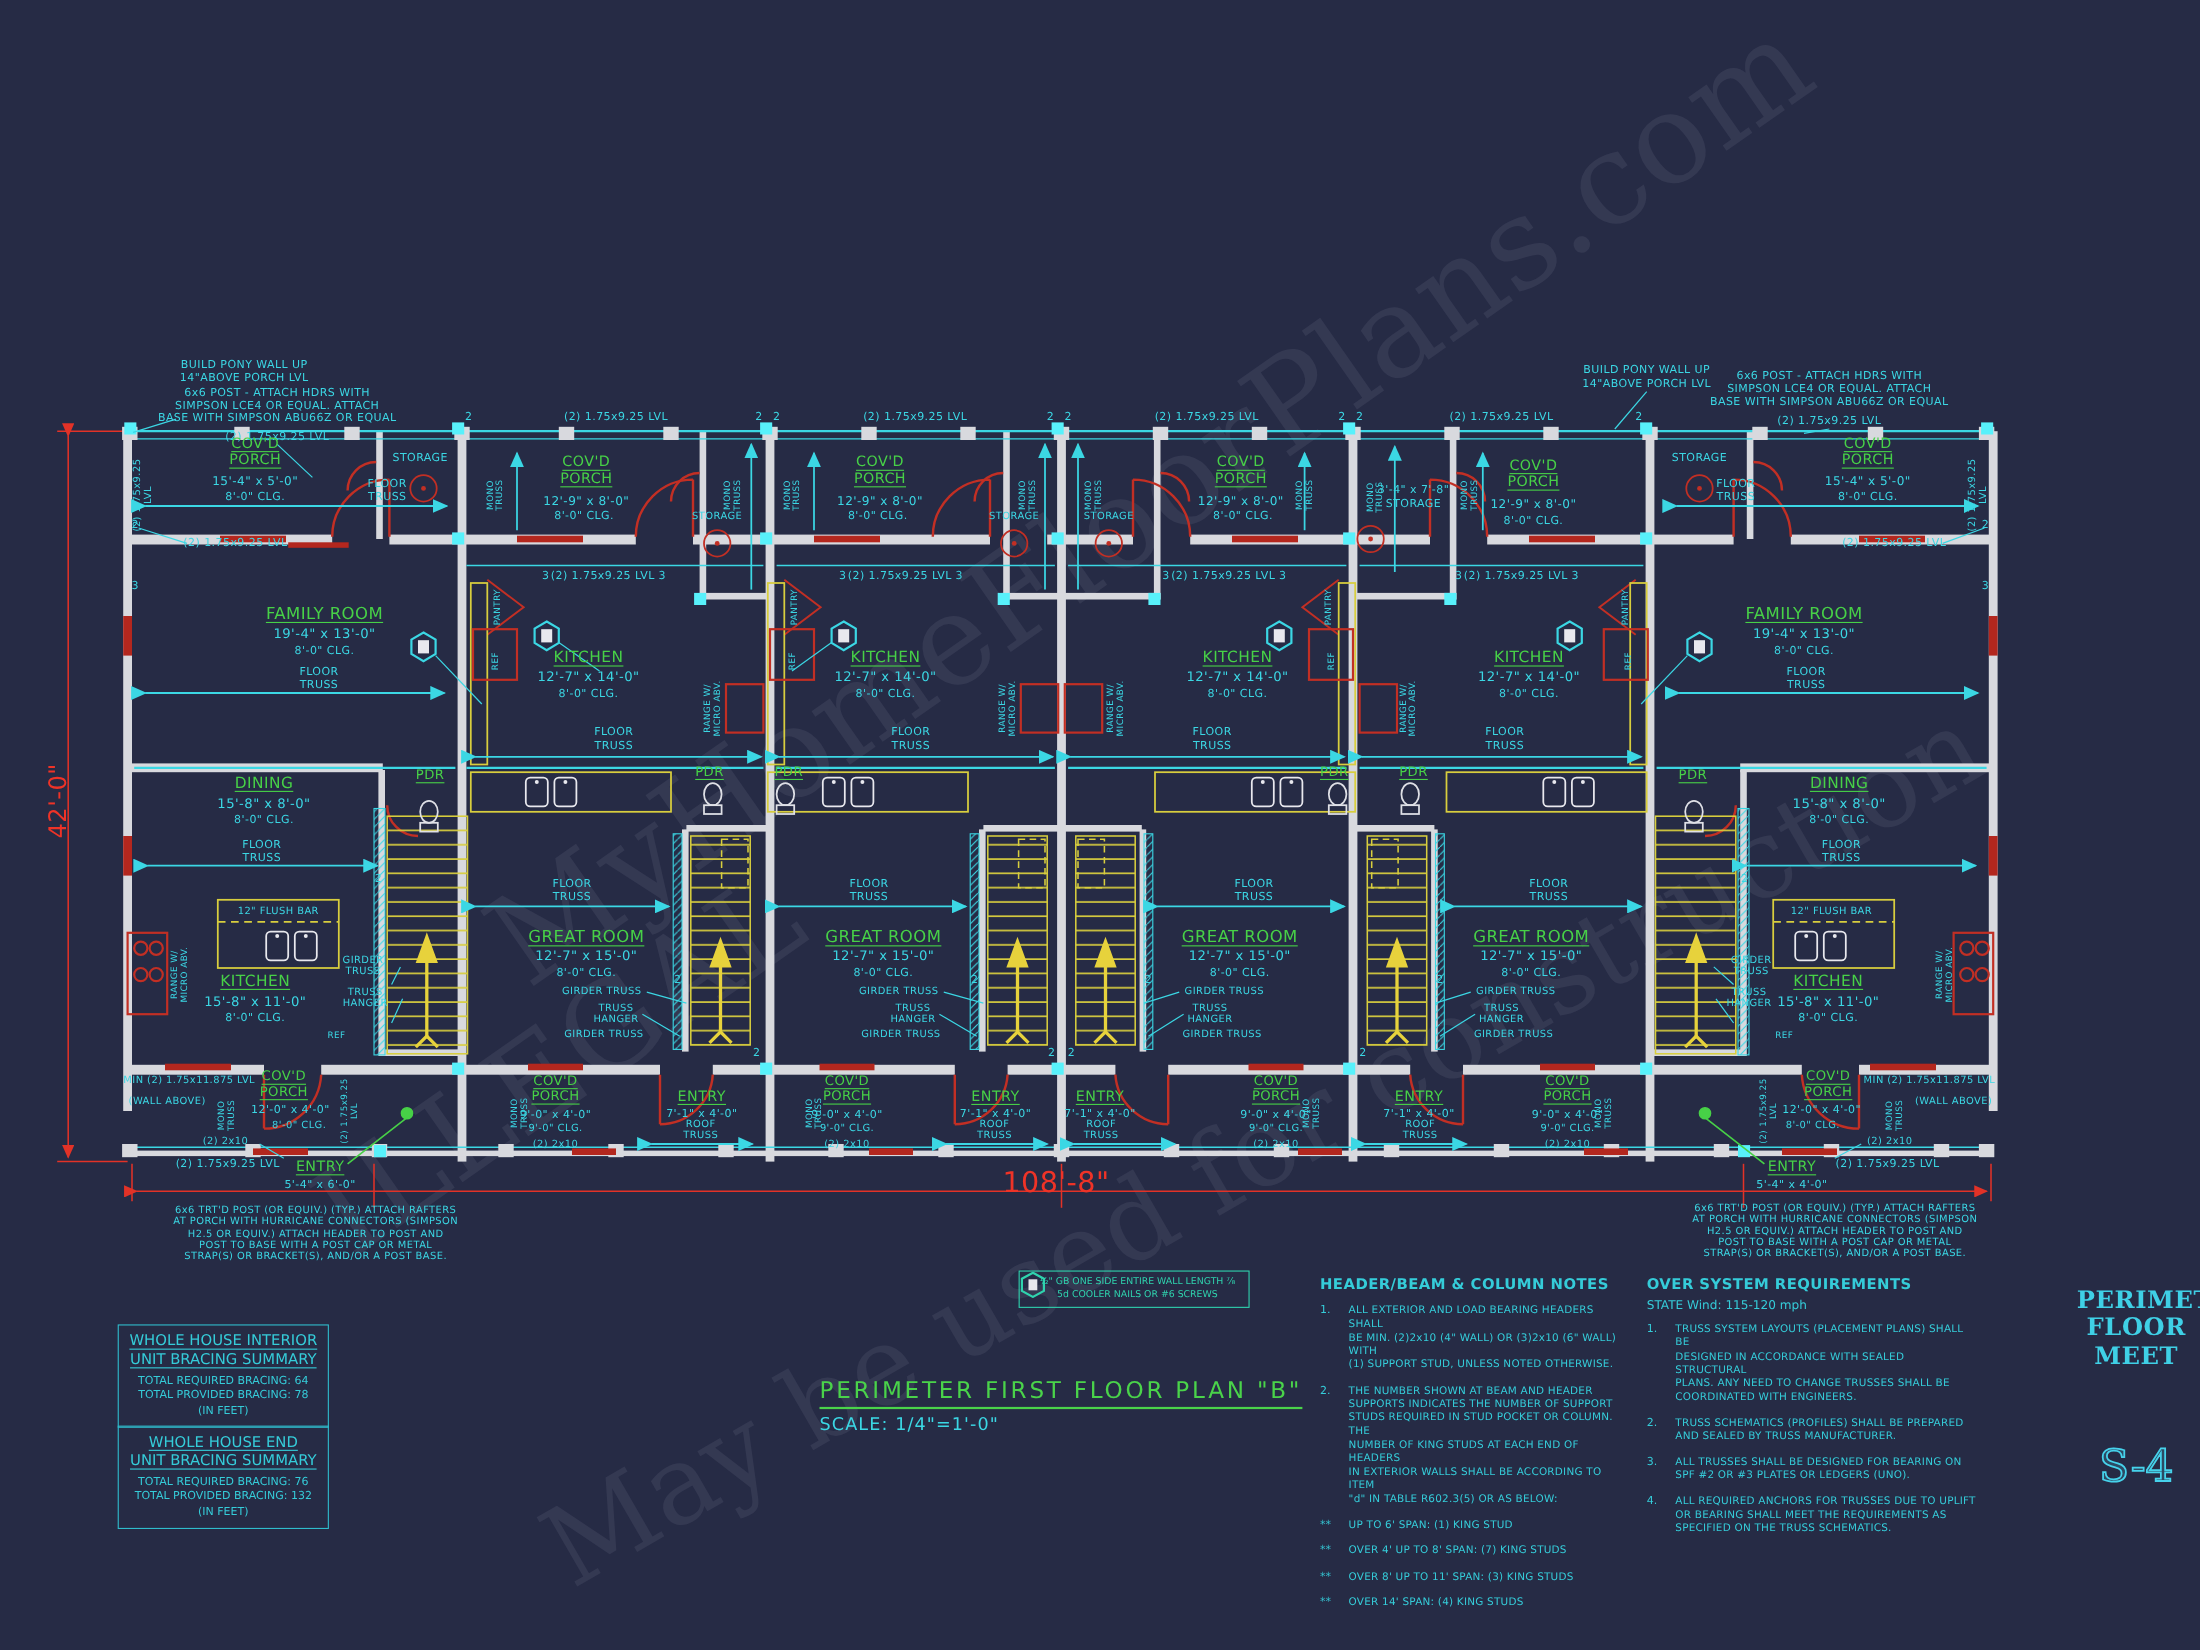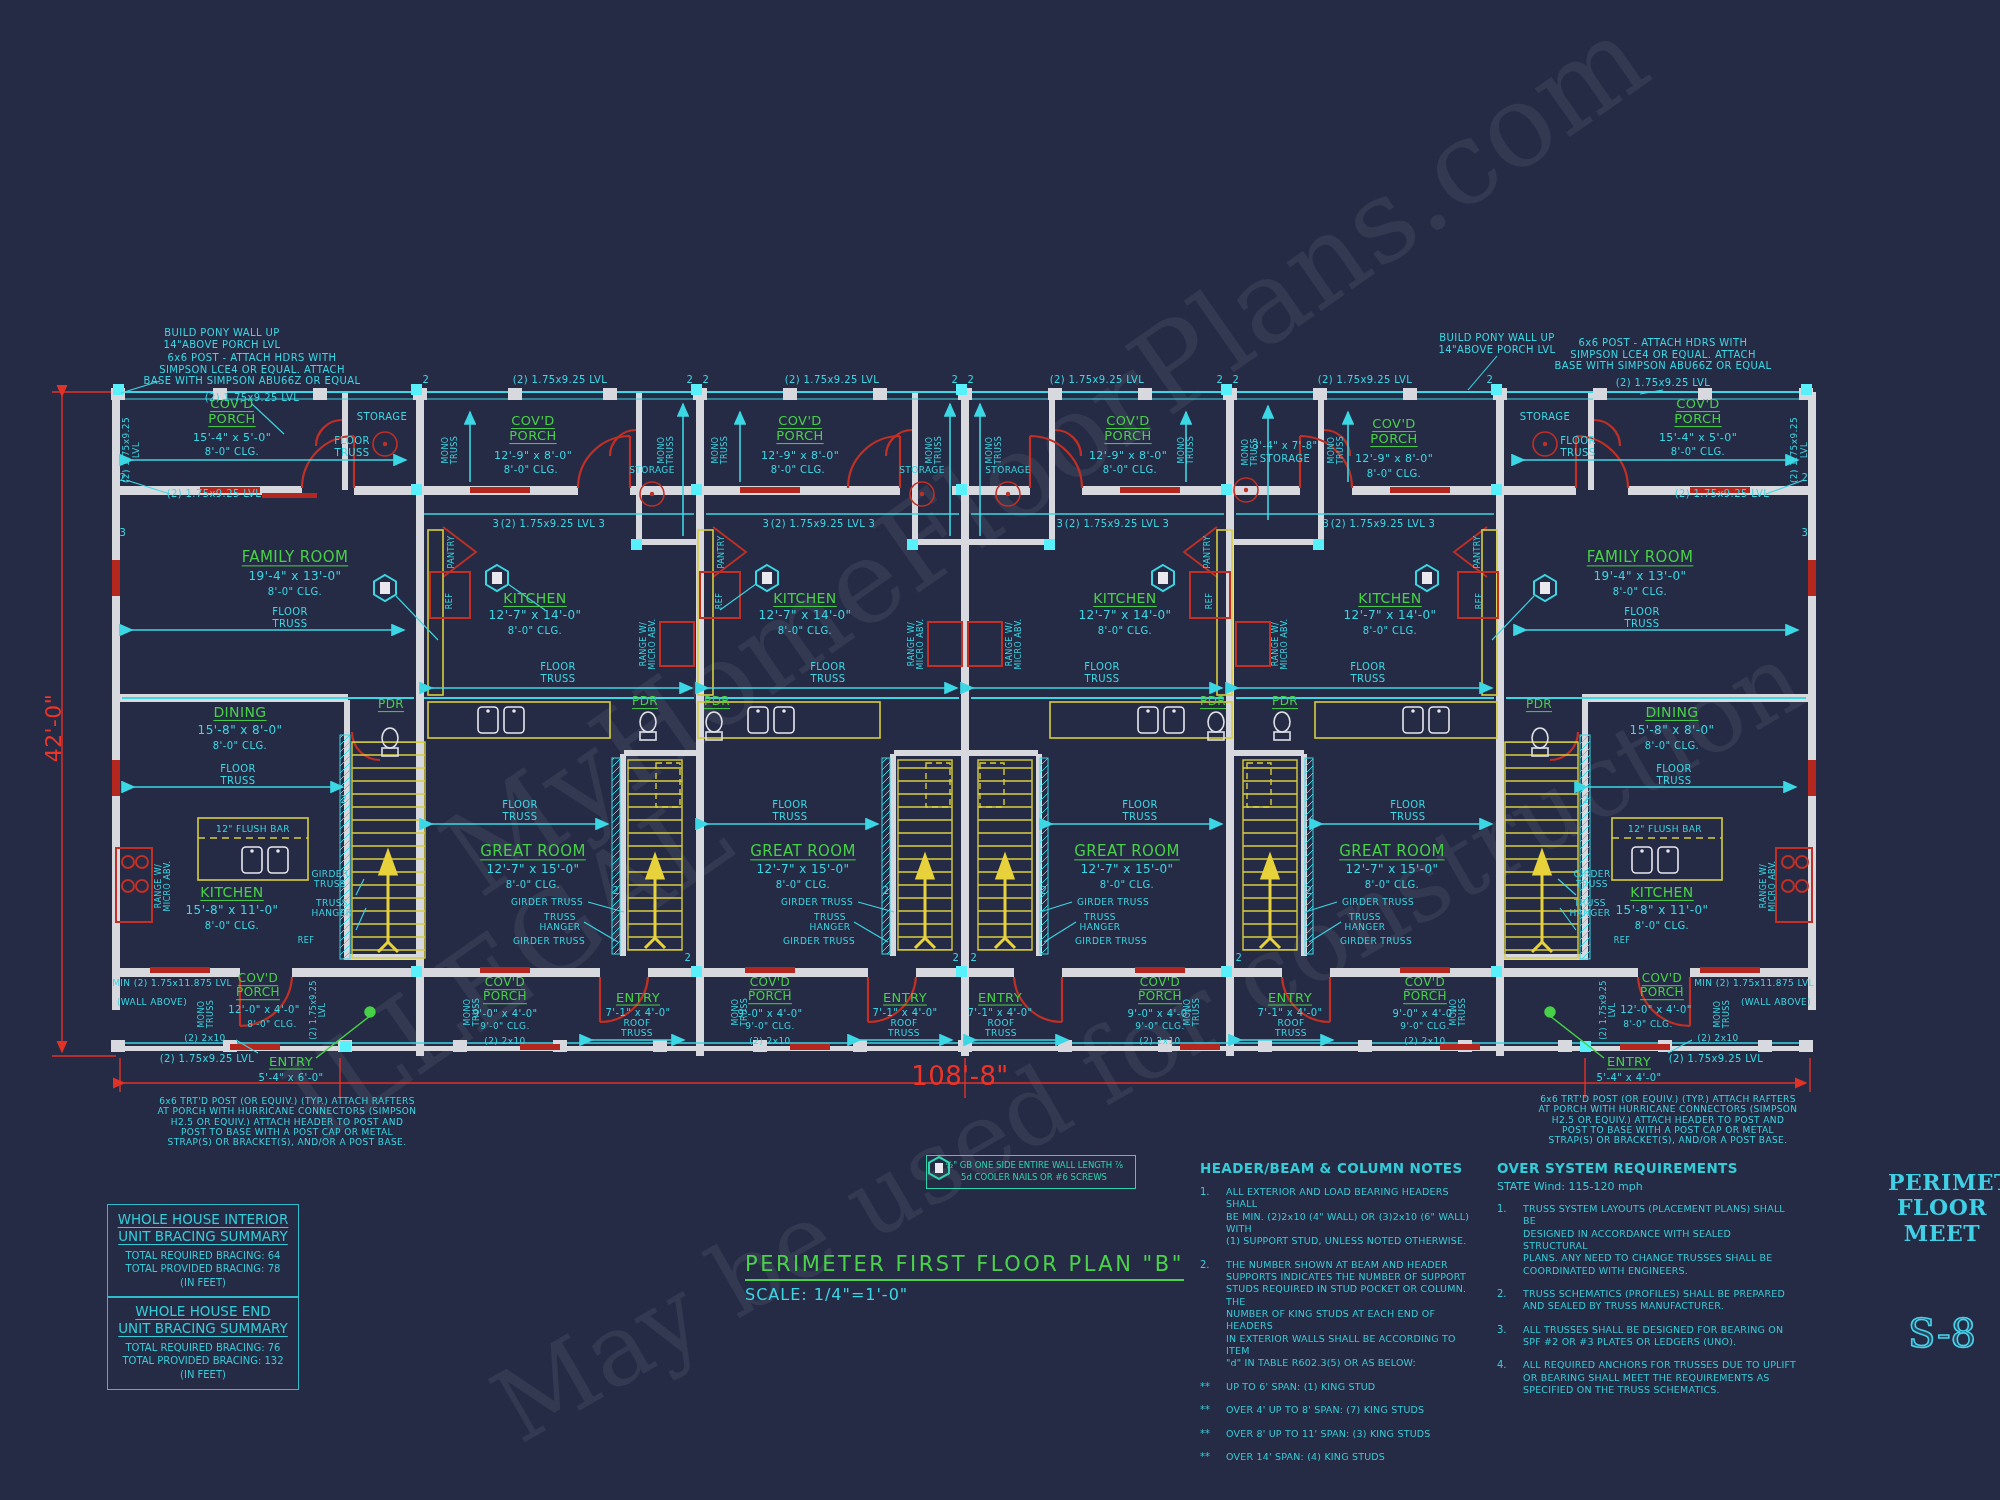--- a/index.html
+++ b/index.html
@@ -794,21 +794,21 @@
 
 <div id="titleblock">
   <div id="main-title">PERIMETER FIRST FLOOR   PLAN  "B"</div>
   <div id="main-scale">SCALE:  1/4"=1'-0"</div>
 </div>
 
 <div id="sheetpanel">
   <div class="stl">PERIMETER</div>
   <div class="stl">FLOOR</div>
   <div class="stl">MEET</div>
-  <div id="sheetnum">S-8</div>
+  <div id="sheetnum">S-4</div>
 </div>
 
 <div class="bracebox" style="top:1204px;">
   <div class="bt">WHOLE HOUSE INTERIOR
 UNIT BRACING SUMMARY</div>
   <div class="bb">TOTAL REQUIRED BRACING: 64
 TOTAL PROVIDED BRACING: 78
 (IN FEET)</div>
 </div>
 <div class="bracebox" style="top:1296px;">

